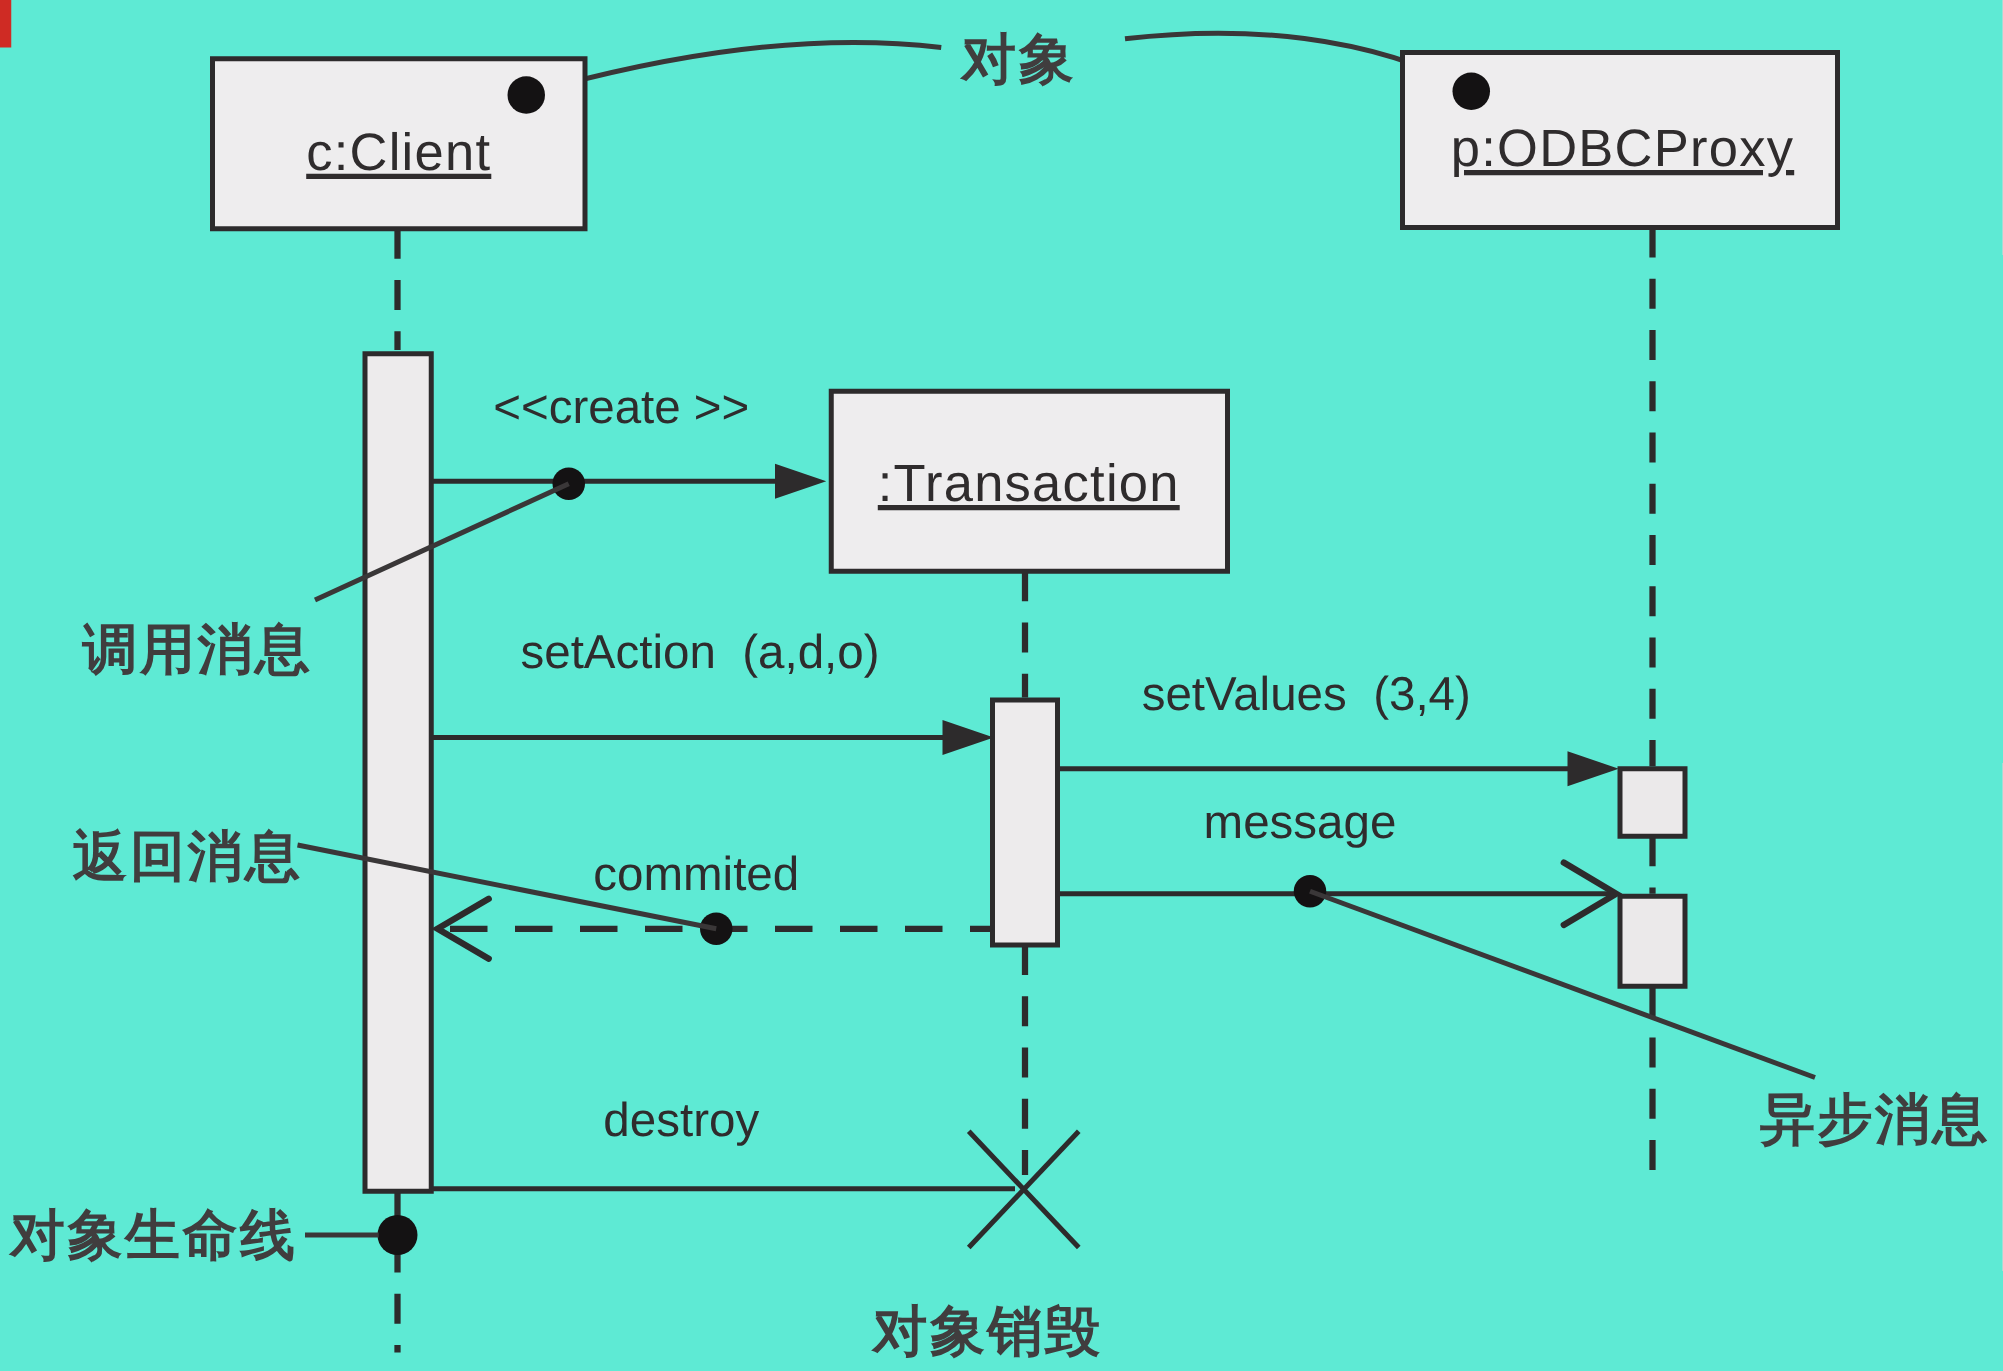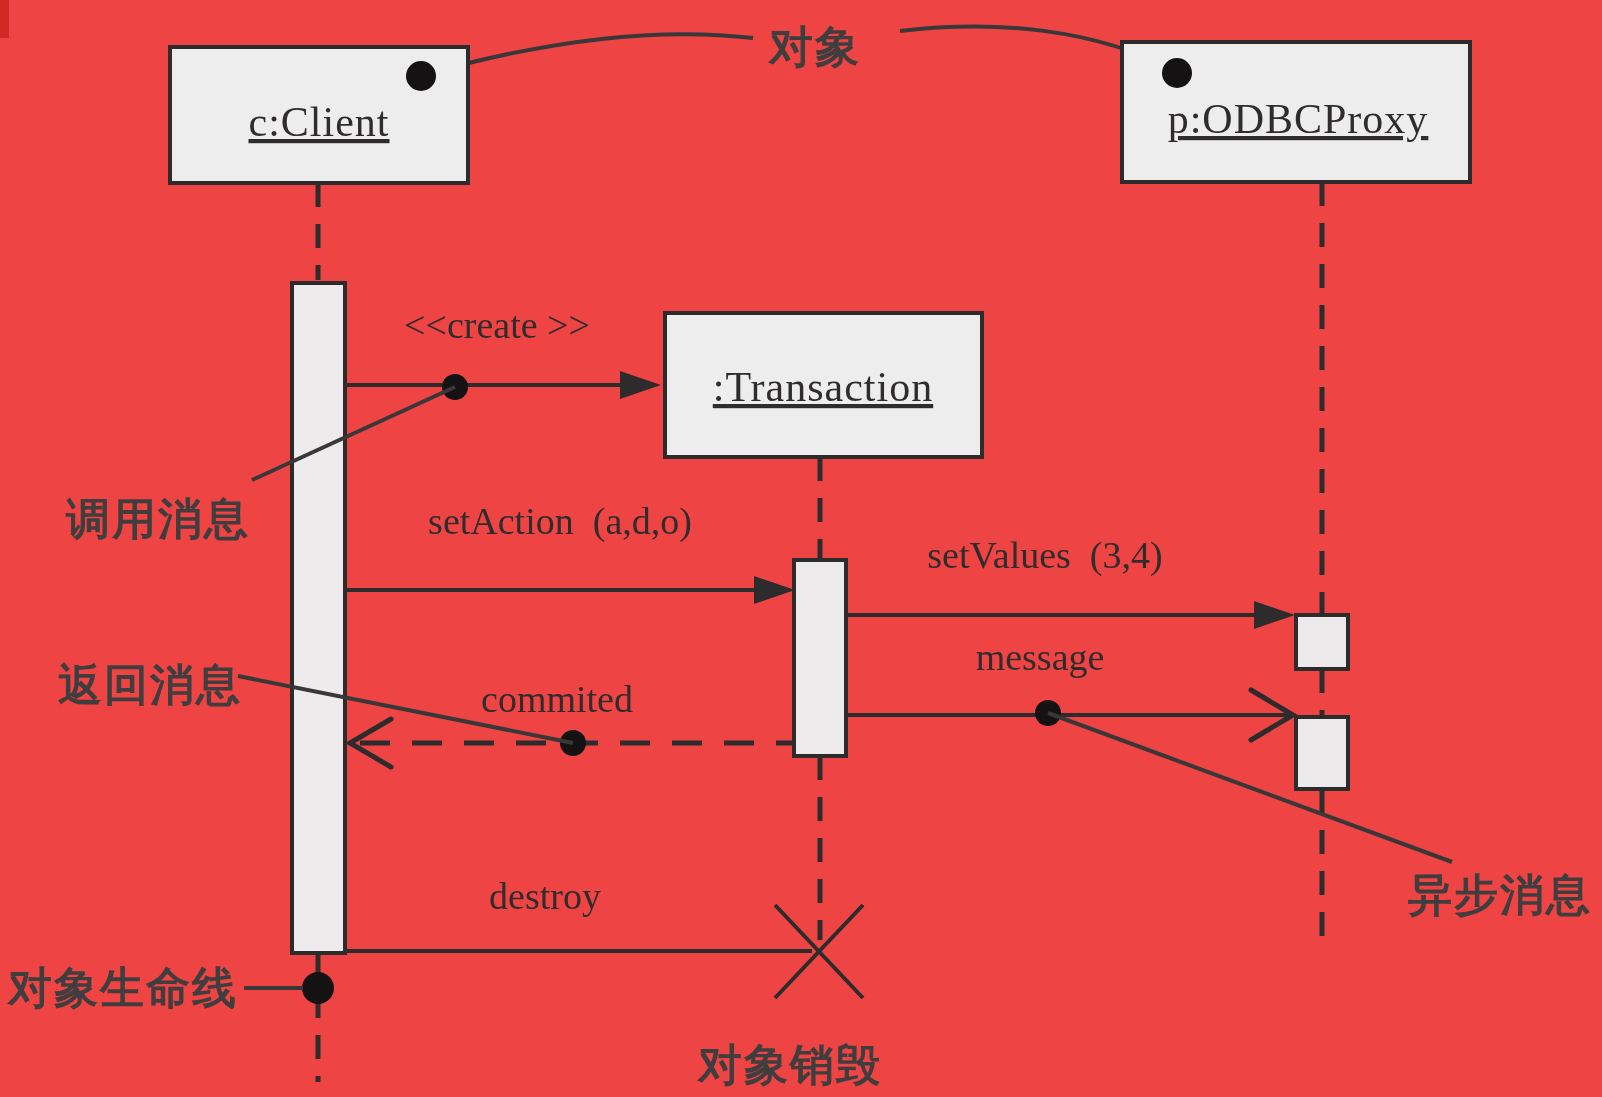--- a/index.html
+++ b/index.html
@@ -1,19 +1,19 @@
 <!DOCTYPE html>
 <html><head>
 <meta charset="utf-8">
 <style>
   html,body{margin:0;padding:0;background:#d8d5d7;}
   .stage{
     width:1602px;height:1097px;position:relative;
-    background:#ef4444;overflow:hidden;
-    font-family:Liberation Serif, serif;
+    background:#5eead4;overflow:hidden;
+    font-family:Liberation Sans, sans-serif;
   }
   svg{display:block;}
   .ink-line{stroke:#2d2b2c;stroke-width:4;fill:none;}
   .ink-thin{stroke:#3a3738;stroke-width:4;fill:none;}
   .lifeline{stroke:#2d2b2c;stroke-width:5;fill:none;stroke-dasharray:24 17;}
   .return-dash{stroke:#2d2b2c;stroke-width:5;fill:none;stroke-dasharray:30 22;}
   .obj-box{fill:#eeedee;stroke:#2d2b2c;stroke-width:4;}
   .act-bar{fill:#edebec;stroke:#2d2b2c;stroke-width:4;}
   .small-bar{fill:#ebe9ea;stroke:#2d2b2c;stroke-width:4;}
   .dot{fill:#141213;stroke:none;}

